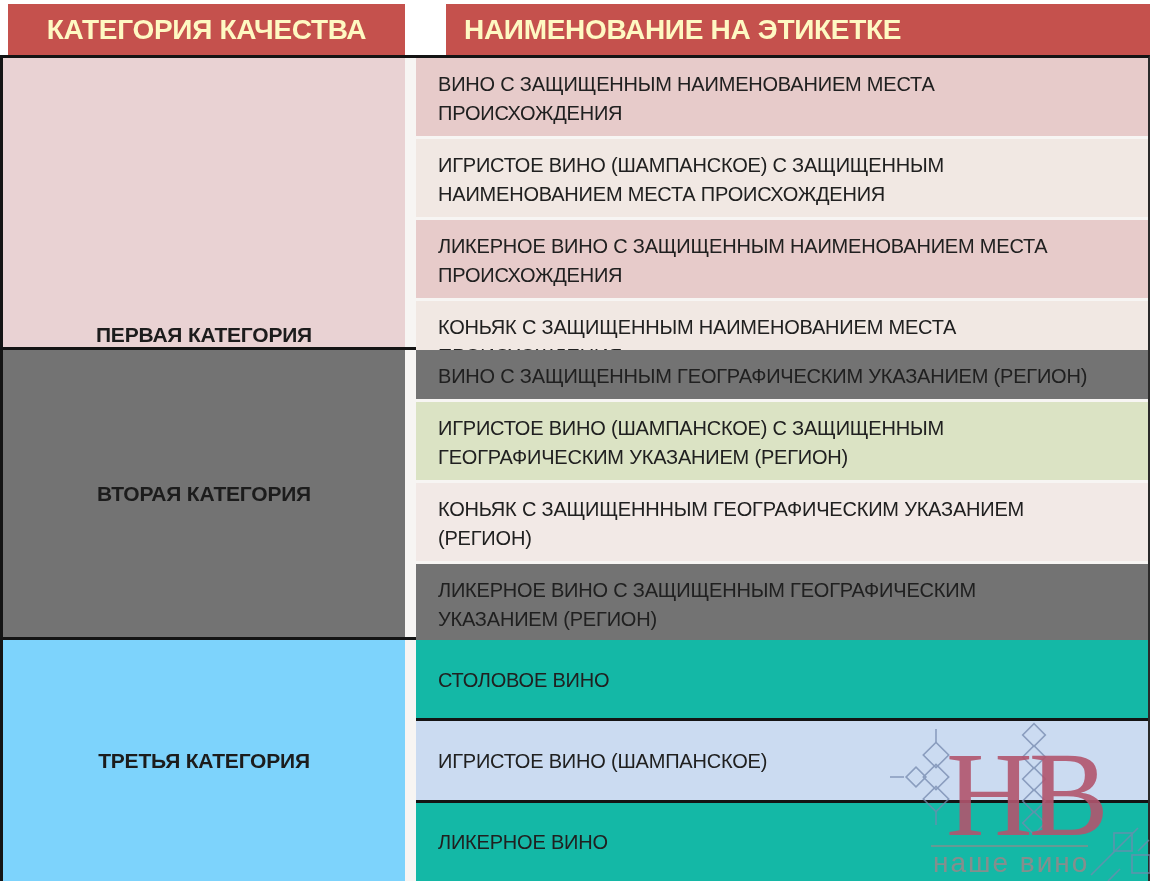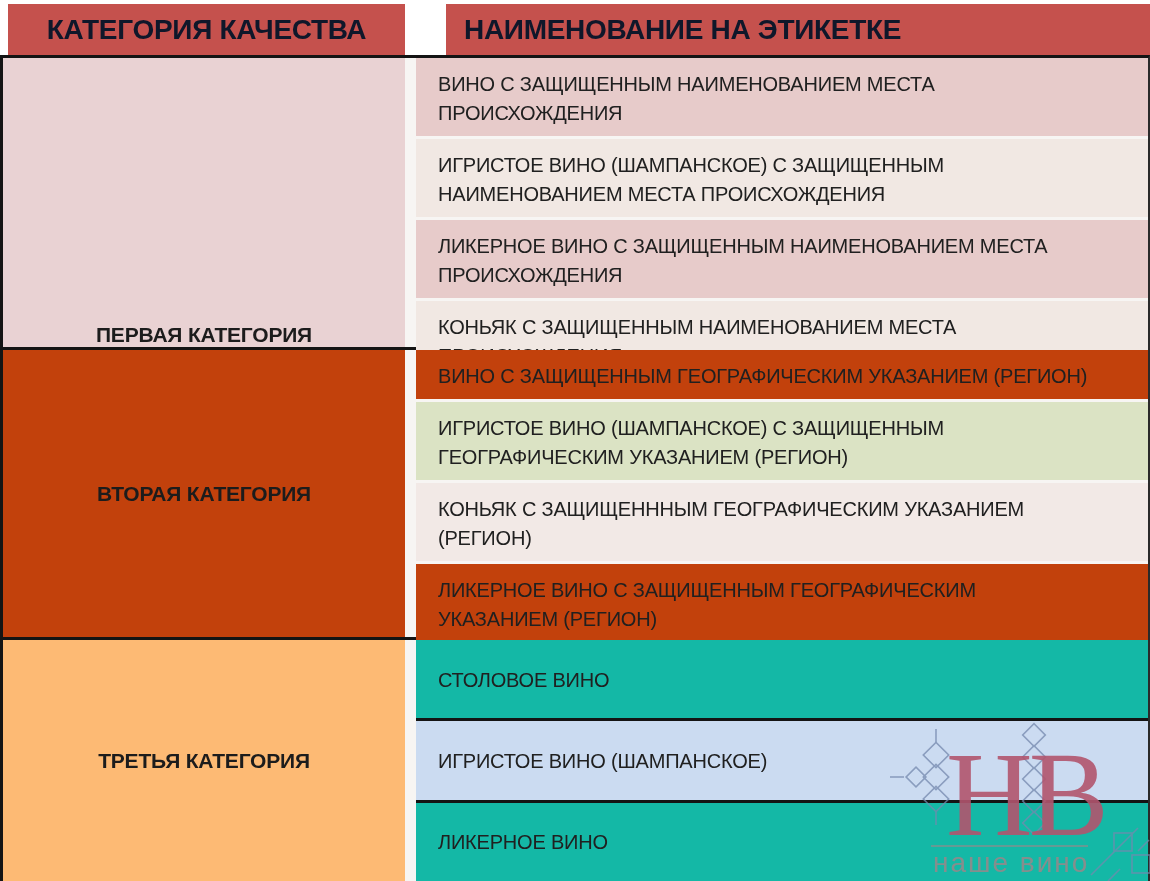--- a/index.html
+++ b/index.html
@@ -4,21 +4,21 @@
 <style>
   html,body { margin:0; padding:0; }
   .page {
     position:relative; width:1150px; height:881px; background:#ffffff;
     font-family:"Liberation Sans", sans-serif; overflow:hidden;
     color:#202020;
   }
   
   .header { position:absolute; top:4px; left:8px; right:0; height:51px; display:flex; }
   .hcell {
-    background:#c5514d; color:#0f172a; font-weight:bold; font-size:28px;
+    background:#c5514d; color:#fef9c3; font-weight:bold; font-size:28px;
     display:flex; align-items:center; letter-spacing:-0.3px;
   }
   .hcell.c1 { width:397px; justify-content:center; }
   .hgap { width:9px; background:#ffffff; }
   .hcell.c2 { flex:1; padding-left:18px;margin-left:32px; }
 
   
   .body {
     position:absolute; top:55px; left:0; right:0; bottom:0;
     border-top:3px solid #141414; border-left:3px solid #141414;
@@ -40,24 +40,24 @@
     flex:1; display:flex; align-items:center; padding:12px 14px 8px 22px;
     font-weight:normal; font-size:20px; line-height:1.45; letter-spacing:-0.2px;
   }
   .cat.c3 .row { padding-top:10px; }
   .row-text { white-space:pre-line; }
 
   
   .bg-cat1      { background:#e9d2d3;align-items:flex-end; }
   .bg-pink      { background:#e7cbca; }
   .bg-pink-lt   { background:#f1e8e3; }
-  .bg-green     { background:#c2410c; }
+  .bg-green     { background:#737373; }
   .bg-green-lt  { background:#dbe3c4; }
   .bg-cream     { background:#f2e9e6; }
-  .bg-cat3      { background:#fdba74; }
+  .bg-cat3      { background:#7dd3fc; }
   .bg-blue      { background:#14b8a6; }
   .bg-blue-lt   { background:#cbdbf1; }
 
   
   .watermark { position:absolute; right:0; bottom:0; width:274px; height:166px; pointer-events:none; }
   .wm-initials { font-family:"Liberation Serif", serif; }
 </style>
 </head>
 <body>
 

